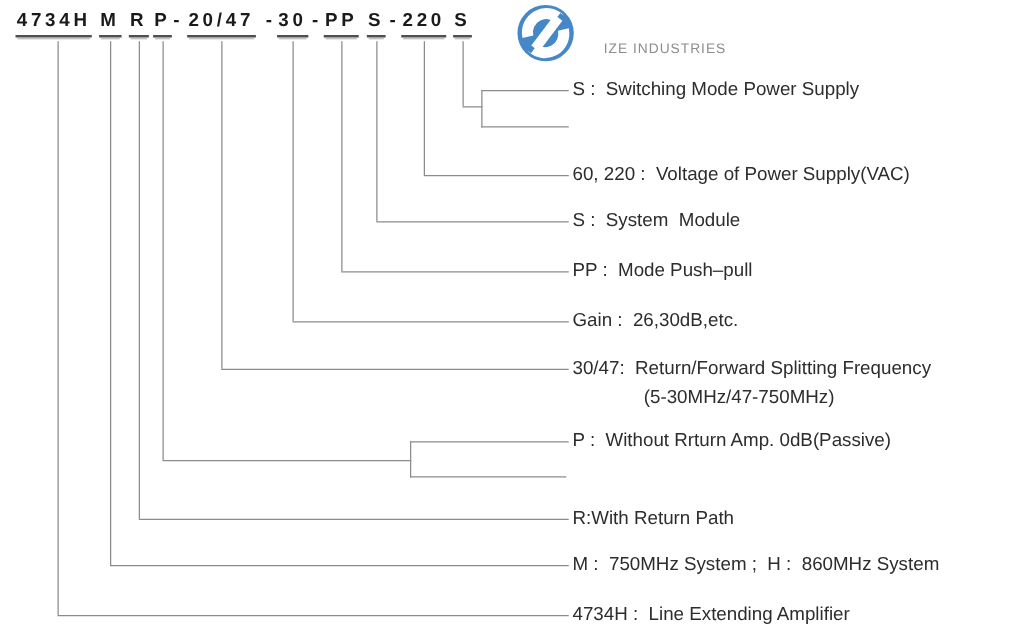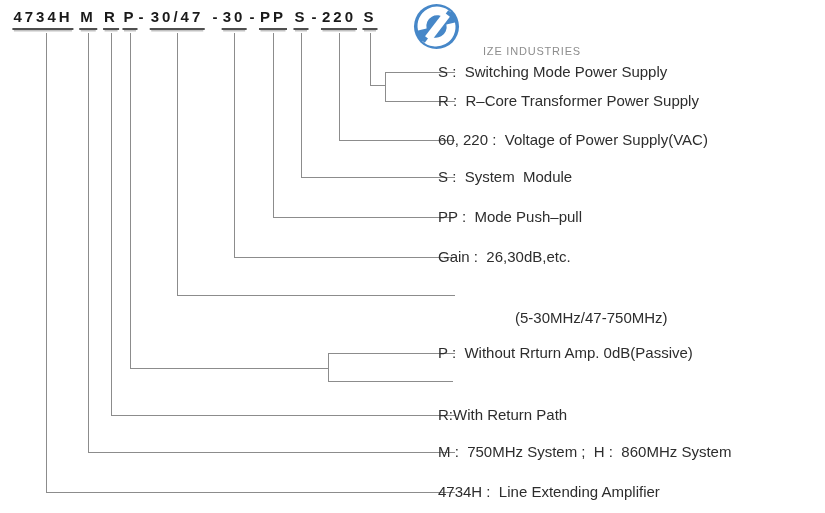--- a/index.html
+++ b/index.html
@@ -16,45 +16,45 @@
   }
   .sep{
     position:absolute;top:8px;transform:translateX(-50%);
     font-size:15px;font-weight:bold;color:#1a1a1a;
   }
   
   .vl{position:absolute;width:1px;background:#8c8c8c;}
   .hl{position:absolute;height:1px;background:#8c8c8c;}
   
   .lb{
-    position:absolute;left:438px;font-size:15px;line-height:18px;
+    position:absolute;left:458px;font-size:15px;line-height:18px;
     color:#2d2d2d;white-space:pre;
   }
   .lb2{position:absolute;left:515px;font-size:15px;line-height:18px;color:#2d2d2d;white-space:pre;}
   
   .logo-cn{
     position:absolute;left:482px;top:7px;font-size:23px;font-weight:bold;
     color:#303030;letter-spacing:1px;white-space:pre;
   }
   .logo-en{
     position:absolute;left:483px;top:33px;font-size:11px;color:#8d8d8d;
-    letter-spacing:0.8px;white-space:pre;margin-top:12px;
+    letter-spacing:0.8px;white-space:pre;
   }
 </style>
 </head>
 <body>
 
 <div id="canvas">
 
   <span class="cg" style="left:43px">4734H</span>
   <span class="cg" style="left:88px">M</span>
   <span class="cg" style="left:111px">R</span>
   <span class="cg" style="left:130px">P</span>
   <span class="sep" style="left:141px">-</span>
-  <span class="cg" style="left:177px">30/47</span>
+  <span class="cg" style="left:177px">20/47</span>
   <span class="sep" style="left:215px">-</span>
   <span class="cg" style="left:234px">30</span>
   <span class="sep" style="left:252px">-</span>
   <span class="cg" style="left:273px">PP</span>
   <span class="cg" style="left:301px">S</span>
   <span class="sep" style="left:314px">-</span>
   <span class="cg" style="left:339px">220</span>
   <span class="cg" style="left:370px">S</span>
 
   <div style="position:absolute;left:413px;top:3px;width:47px;height:47px">
@@ -96,24 +96,24 @@
   <div class="hl" style="left:130px;top:368px;width:199px"></div>
   <div class="vl" style="left:328px;top:353px;height:29px"></div>
   <div class="hl" style="left:328px;top:353px;width:127px"></div>
   <div class="hl" style="left:328px;top:381px;width:125px"></div>
 
   <div class="hl" style="left:111px;top:415px;width:344px"></div>
   <div class="hl" style="left:88px;top:452px;width:367px"></div>
   <div class="hl" style="left:46px;top:492px;width:409px"></div>
 
   <div class="lb" style="top:63px">S :  Switching Mode Power Supply</div>
-  <div class="lb" style="top:92px">R :  R–Core Transformer Power Supply</div>
   <div class="lb" style="top:131px">60, 220 :  Voltage of Power Supply(VAC)</div>
   <div class="lb" style="top:168px">S :  System  Module</div>
   <div class="lb" style="top:208px">PP :  Mode Push–pull</div>
   <div class="lb" style="top:248px">Gain :  26,30dB,etc.</div>
+  <div class="lb" style="top:286px">30/47:  Return/Forward Splitting Frequency</div>
   <div class="lb2" style="top:309px">(5-30MHz/47-750MHz)</div>
   <div class="lb" style="top:344px">P :  Without Rrturn Amp. 0dB(Passive)</div>
   <div class="lb" style="top:406px">R:With Return Path</div>
   <div class="lb" style="top:443px">M :  750MHz System ;  H :  860MHz System</div>
   <div class="lb" style="top:483px">4734H :  Line Extending Amplifier</div>
 
 </div>
 
 </body></html>

